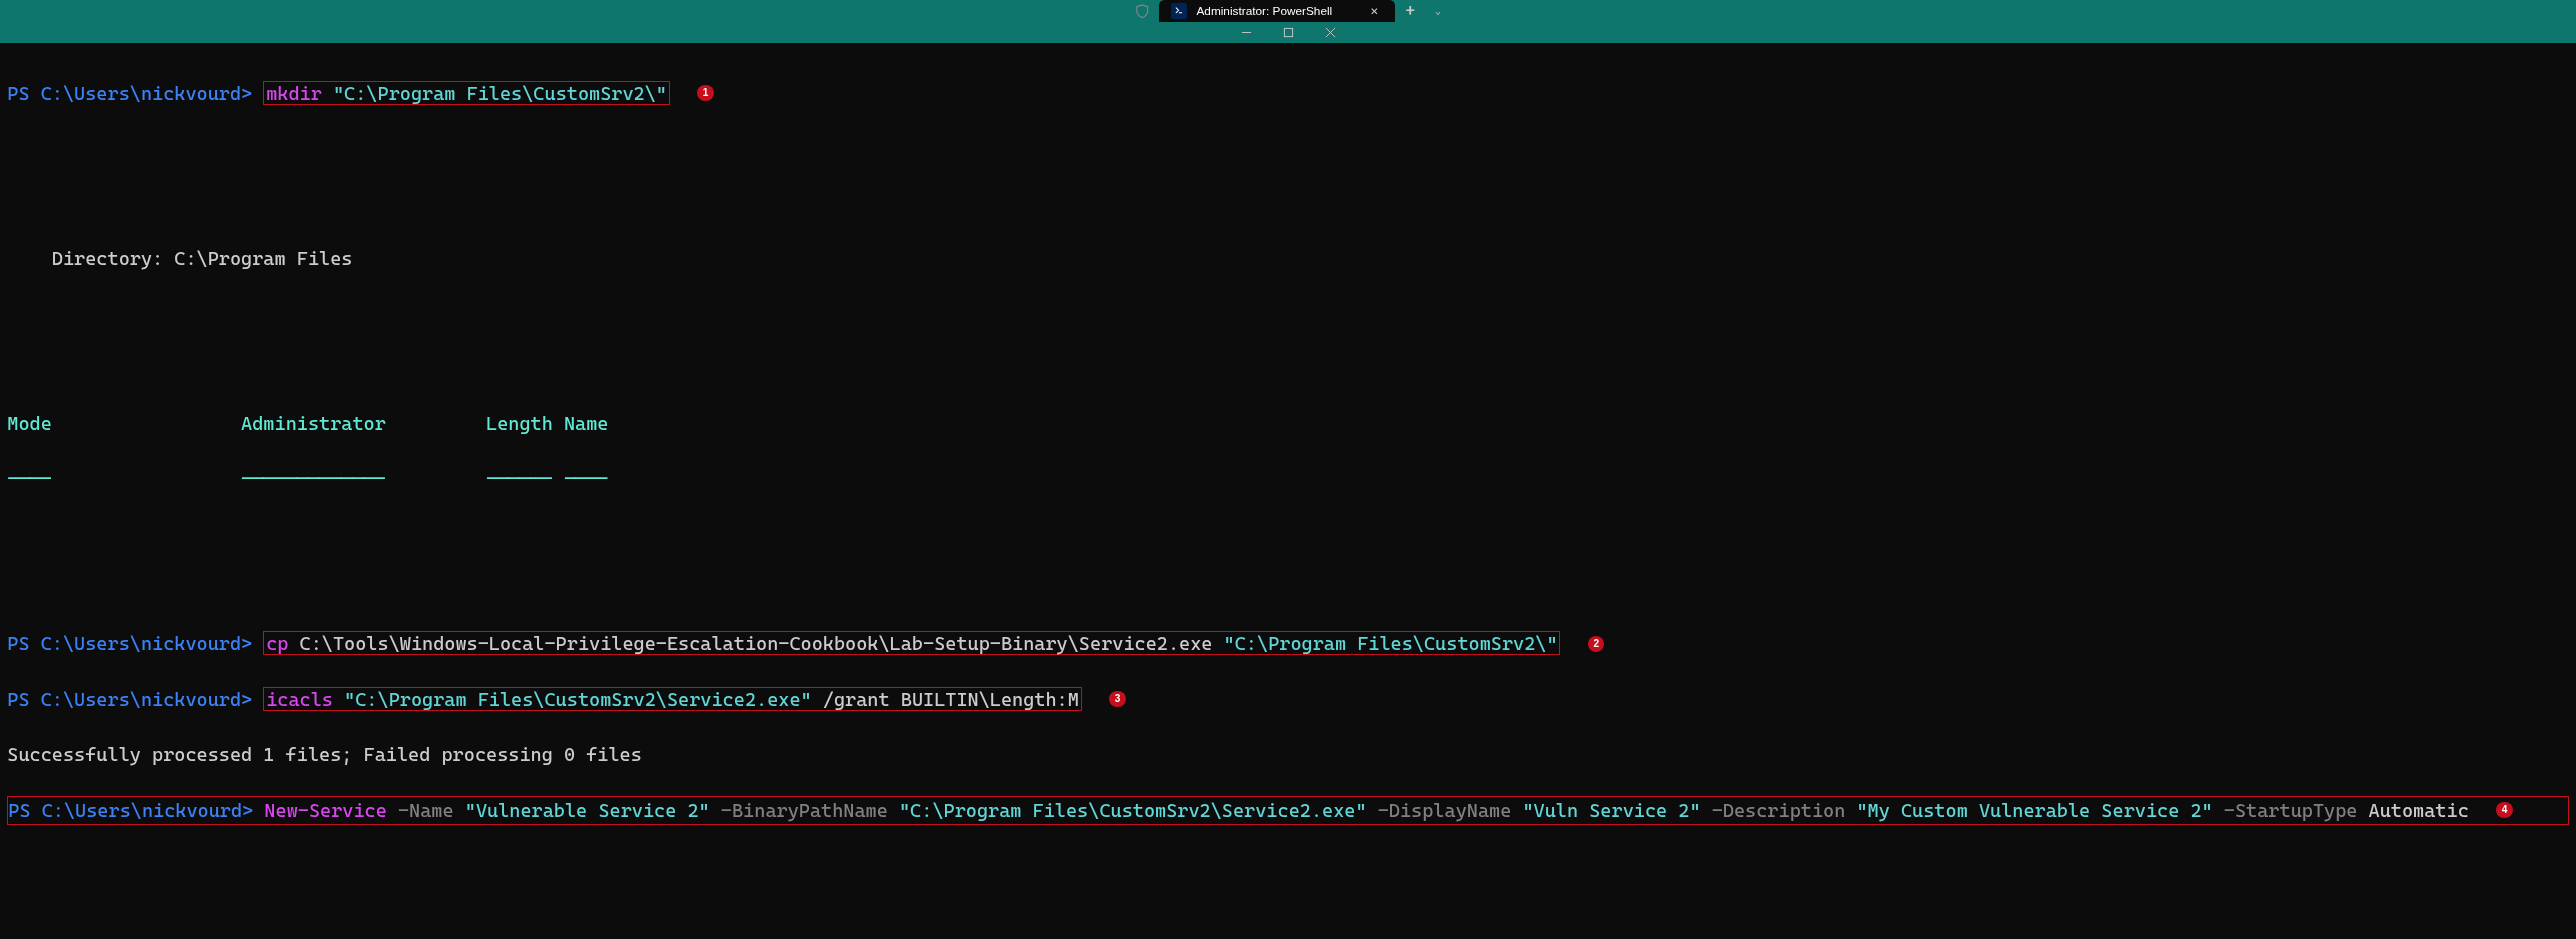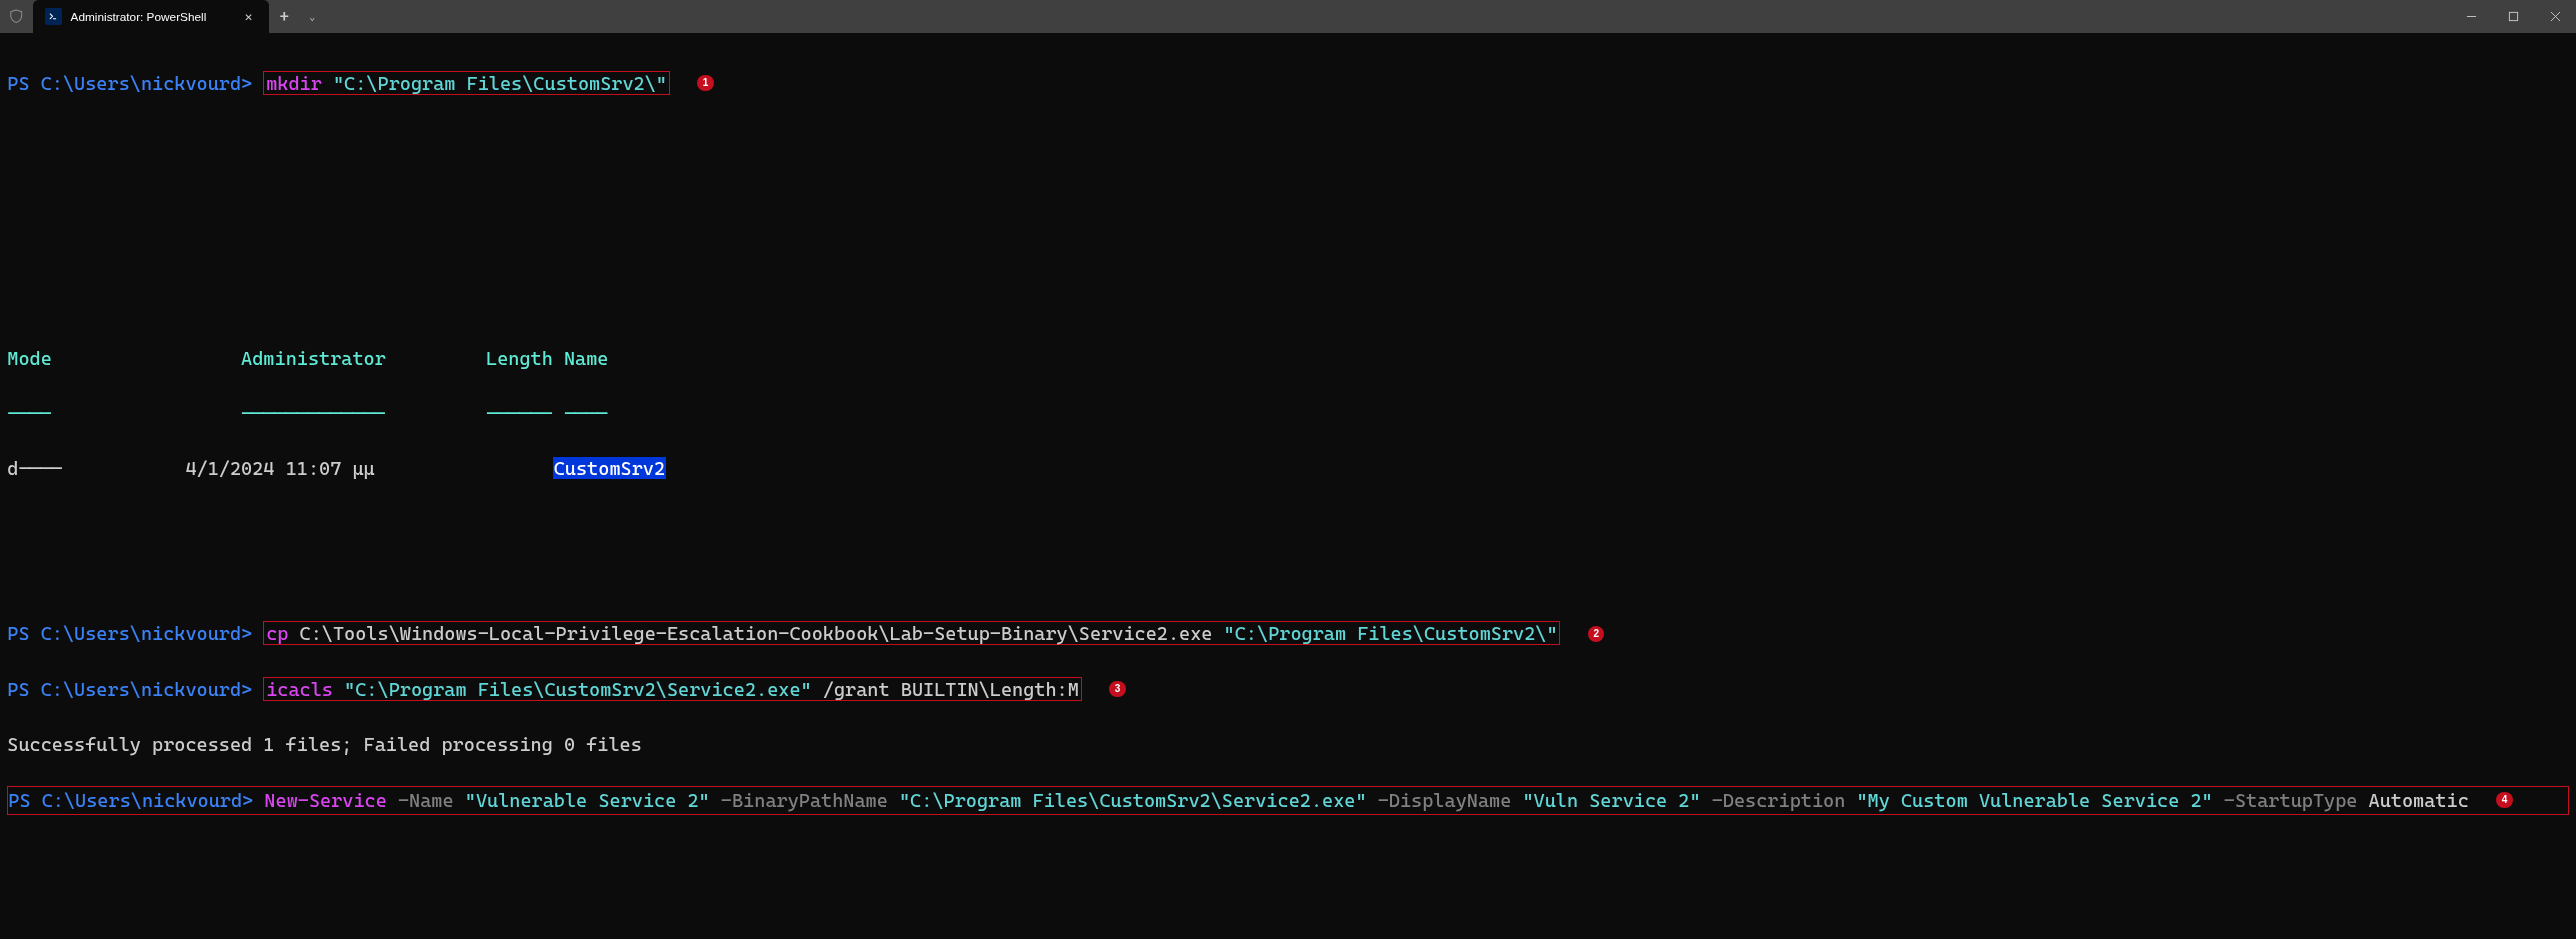--- a/index.html
+++ b/index.html
@@ -10,26 +10,27 @@
     body {
       background: #0c0c0c;
       font-family: 'Cascadia Code', 'Consolas', monospace;
       font-size: 19px;
       color: #cccccc;
       overflow: hidden;
       width: 2576px;
       height: 939px;
     }
     .titlebar {
-      background: #404040;
-      height: 33px;
+      background: #0f766e;
+      height: 43px;
       display: flex;
       align-items: center;
       justify-content: space-between;
       user-select: none;
+      flex-direction: column;
     }
     .titlebar-left {
       display: flex;
       align-items: center;
       height: 100%;
     }
     .shield-icon {
       width: 18px;
       height: 18px;
       margin: 0 7.3px;
@@ -193,25 +194,25 @@
           <line x1="11" y1="1" x2="1" y2="11" stroke="#ccc" stroke-width="1"></line>
         </svg>
       </div>
   </div>
 </div>
 
 <div class="terminal">
 <span class="line"><span class="prompt">PS C:\Users\nickvourd&gt; </span><span class="redbox"><span class="cmdlet">mkdir</span> <span class="cyan">"C:\Program Files\CustomSrv2\"</span></span>  <span class="badge">1</span></span>
 <span class="line"> </span>
 <span class="line"> </span>
+<span class="line">    Directory: C:\Program Files</span>
 <span class="line"> </span>
 <span class="line"> </span>
 <span class="line"><span class="green">Mode</span>                 <span class="green">Administrator</span>         <span class="green">Length</span> <span class="green">Name</span></span>
 <span class="line"><span class="green">----</span>                 <span class="green">-------------</span>         <span class="green">------</span> <span class="green">----</span></span>
-<span class="line"><span>d----</span>           <span>4/1/2024 11:07 μμ</span>                <span class="highlight-folder">CustomSrv2</span></span>
 <span class="line"> </span>
 <span class="line"> </span>
 <span class="line"><span class="prompt">PS C:\Users\nickvourd&gt; </span><span class="redbox"><span class="cmdlet">cp</span> <span>C:\Tools\Windows-Local-Privilege-Escalation-Cookbook\Lab-Setup-Binary\Service2.exe</span> <span class="cyan">"C:\Program Files\CustomSrv2\"</span></span>  <span class="badge">2</span></span>
 <span class="line"><span class="prompt">PS C:\Users\nickvourd&gt; </span><span class="redbox"><span class="cmdlet">icacls</span> <span class="cyan">"C:\Program Files\CustomSrv2\Service2.exe"</span> <span>/grant BUILTIN\Length:M</span></span>  <span class="badge">3</span></span>
 <span class="line">Successfully processed 1 files; Failed processing 0 files</span>
 <span class="line redbox" style="display:block;padding:0;"><span class="prompt">PS C:\Users\nickvourd&gt; </span><span class="cmdlet">New-Service</span> <span class="param">-Name</span> <span class="cyan">"Vulnerable Service 2"</span> <span class="param">-BinaryPathName</span> <span class="cyan">"C:\Program Files\CustomSrv2\Service2.exe"</span> <span class="param">-DisplayName</span> <span class="cyan">"Vuln Service 2"</span> <span class="param">-Description</span> <span class="cyan">"My Custom Vulnerable Service 2"</span> <span class="param">-StartupType</span> <span>Automatic</span>  <span class="badge">4</span></span>
 
 
 
 

